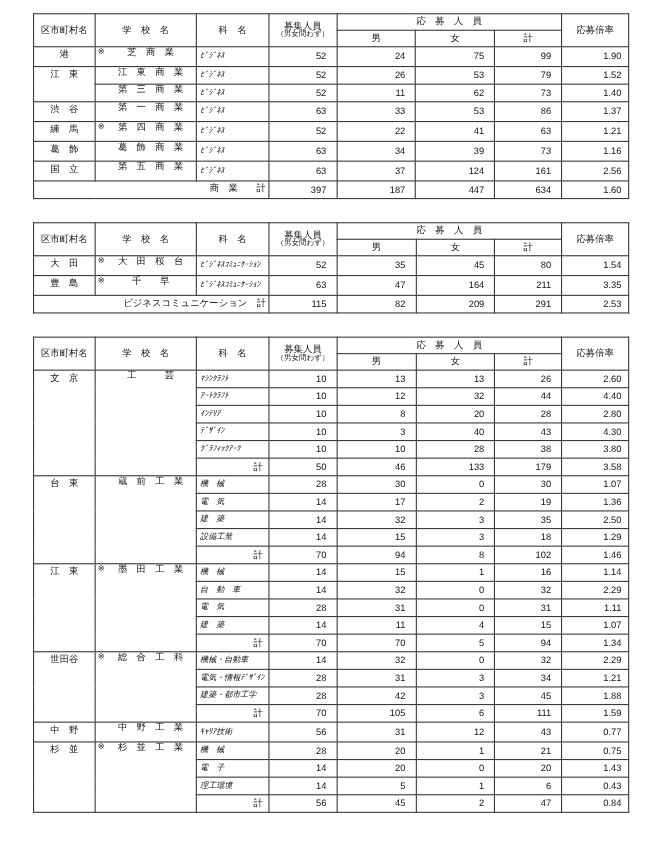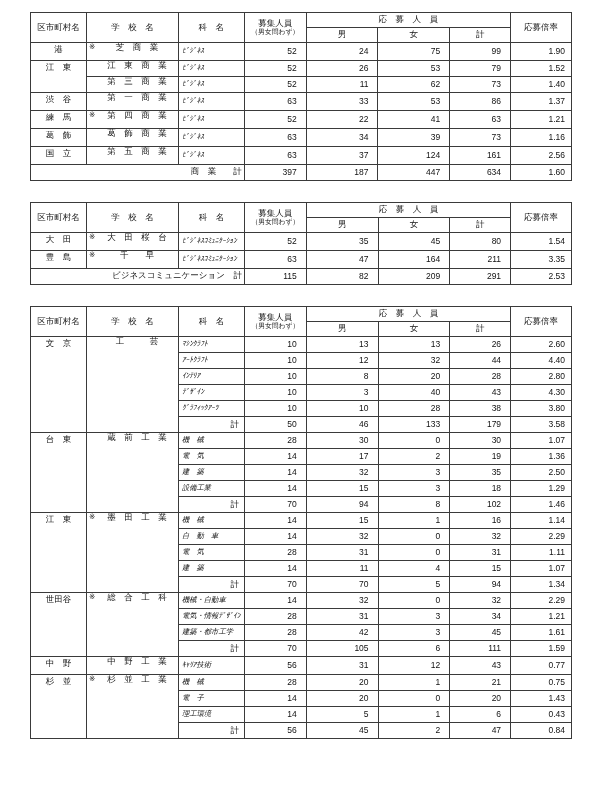--- a/index.html
+++ b/index.html
@@ -402,21 +402,21 @@
             <td class="num">3</td>
             <td class="num">34</td>
             <td class="num ratio">1.21</td>
           </tr>
           <tr>
             <td class="dept">建築・都市工学</td>
             <td class="num">28</td>
             <td class="num">42</td>
             <td class="num">3</td>
             <td class="num">45</td>
-            <td class="num ratio">1.61</td>
+            <td class="num ratio">1.88</td>
           </tr>
           <tr>
             <td class="subtotal-label">計</td>
             <td class="num">70</td>
             <td class="num">105</td>
             <td class="num">6</td>
             <td class="num">111</td>
             <td class="num ratio">1.59</td>
           </tr>
           <tr>

